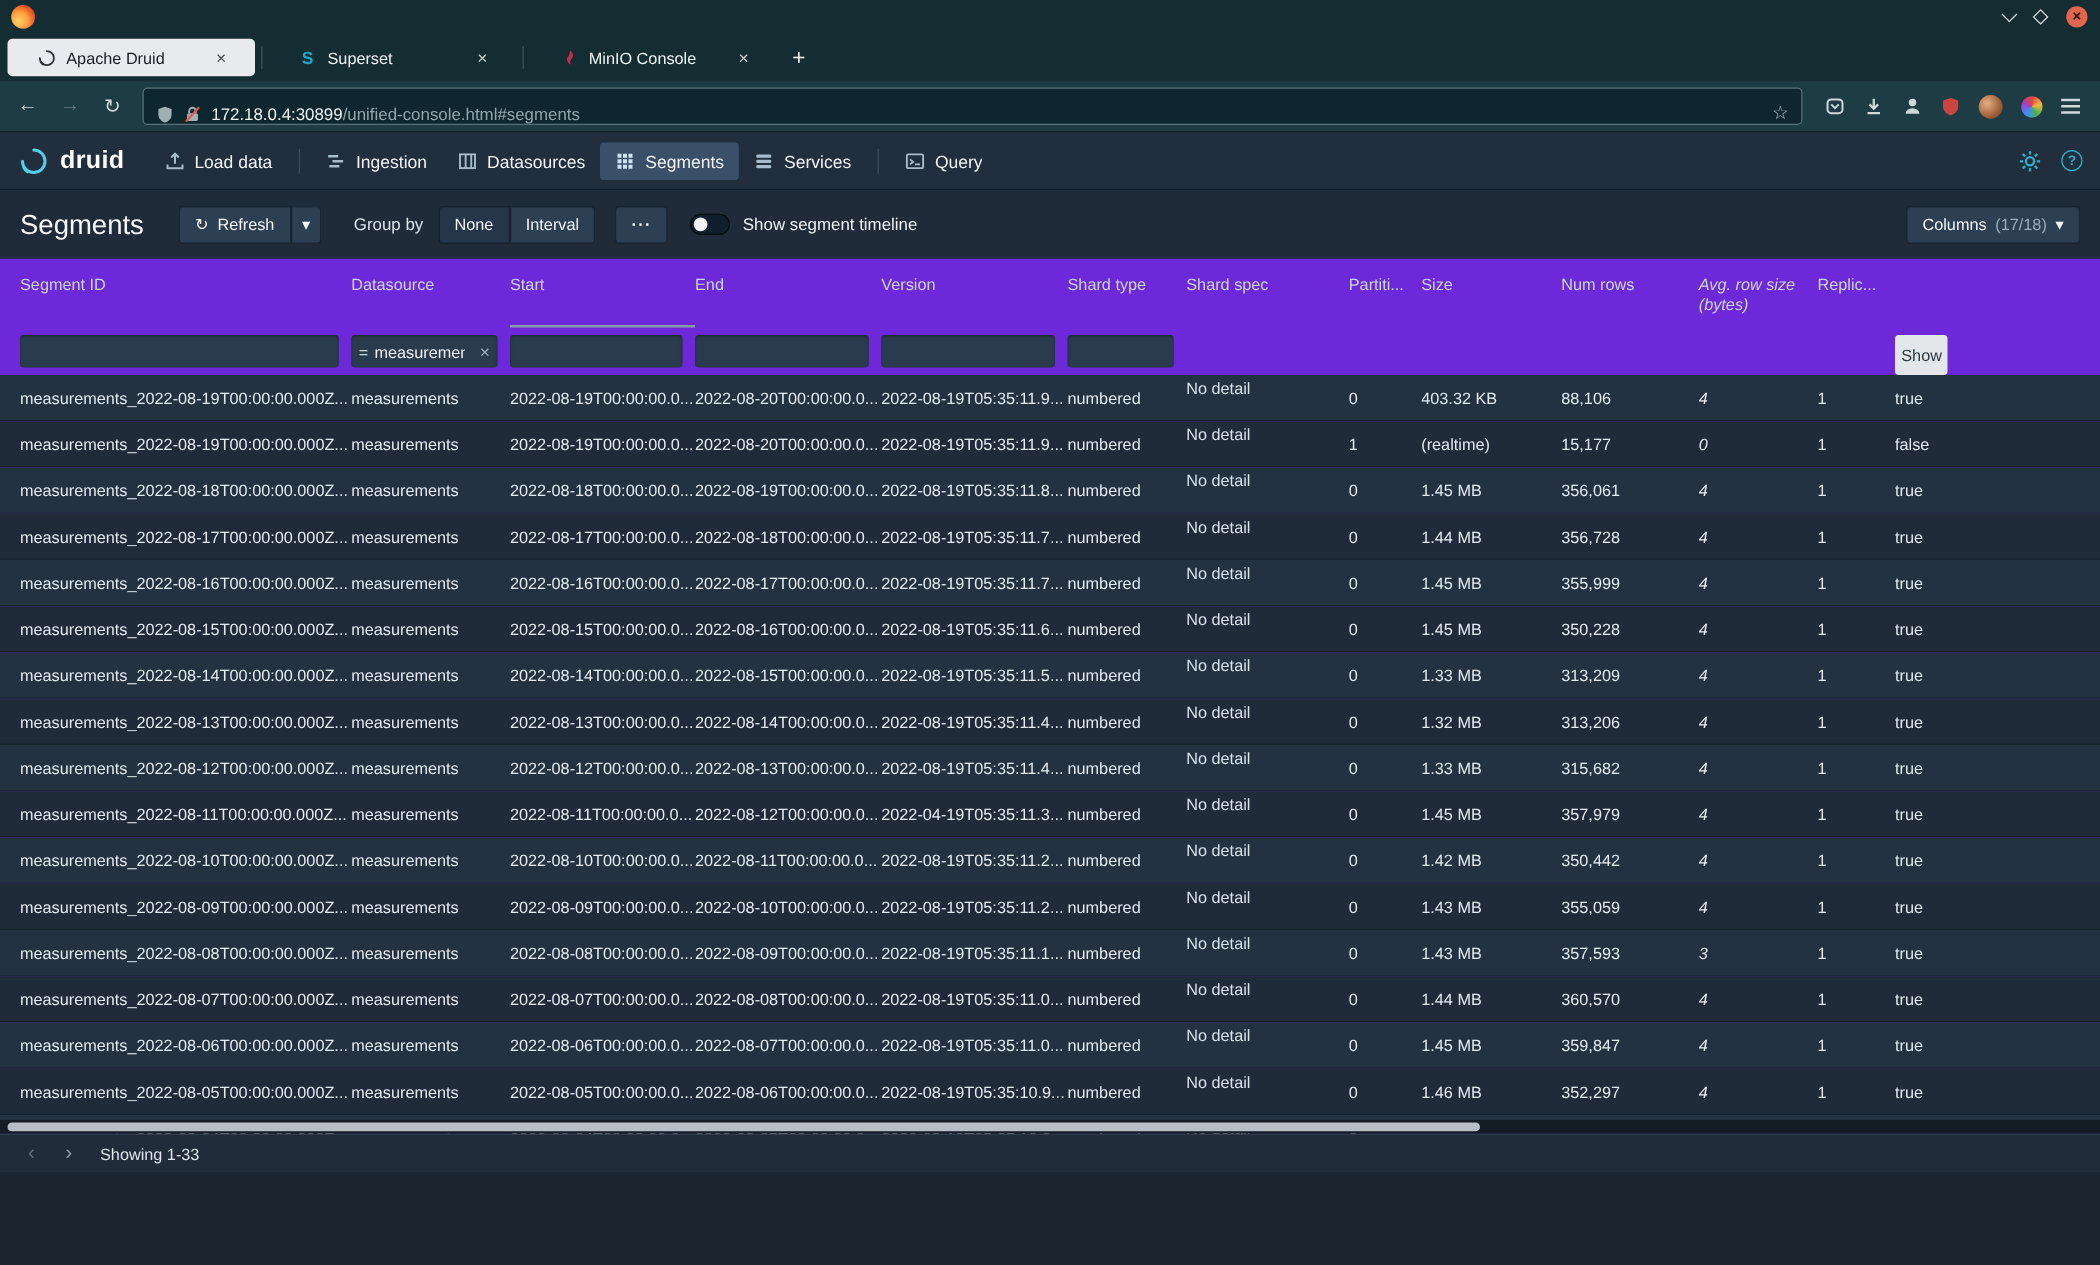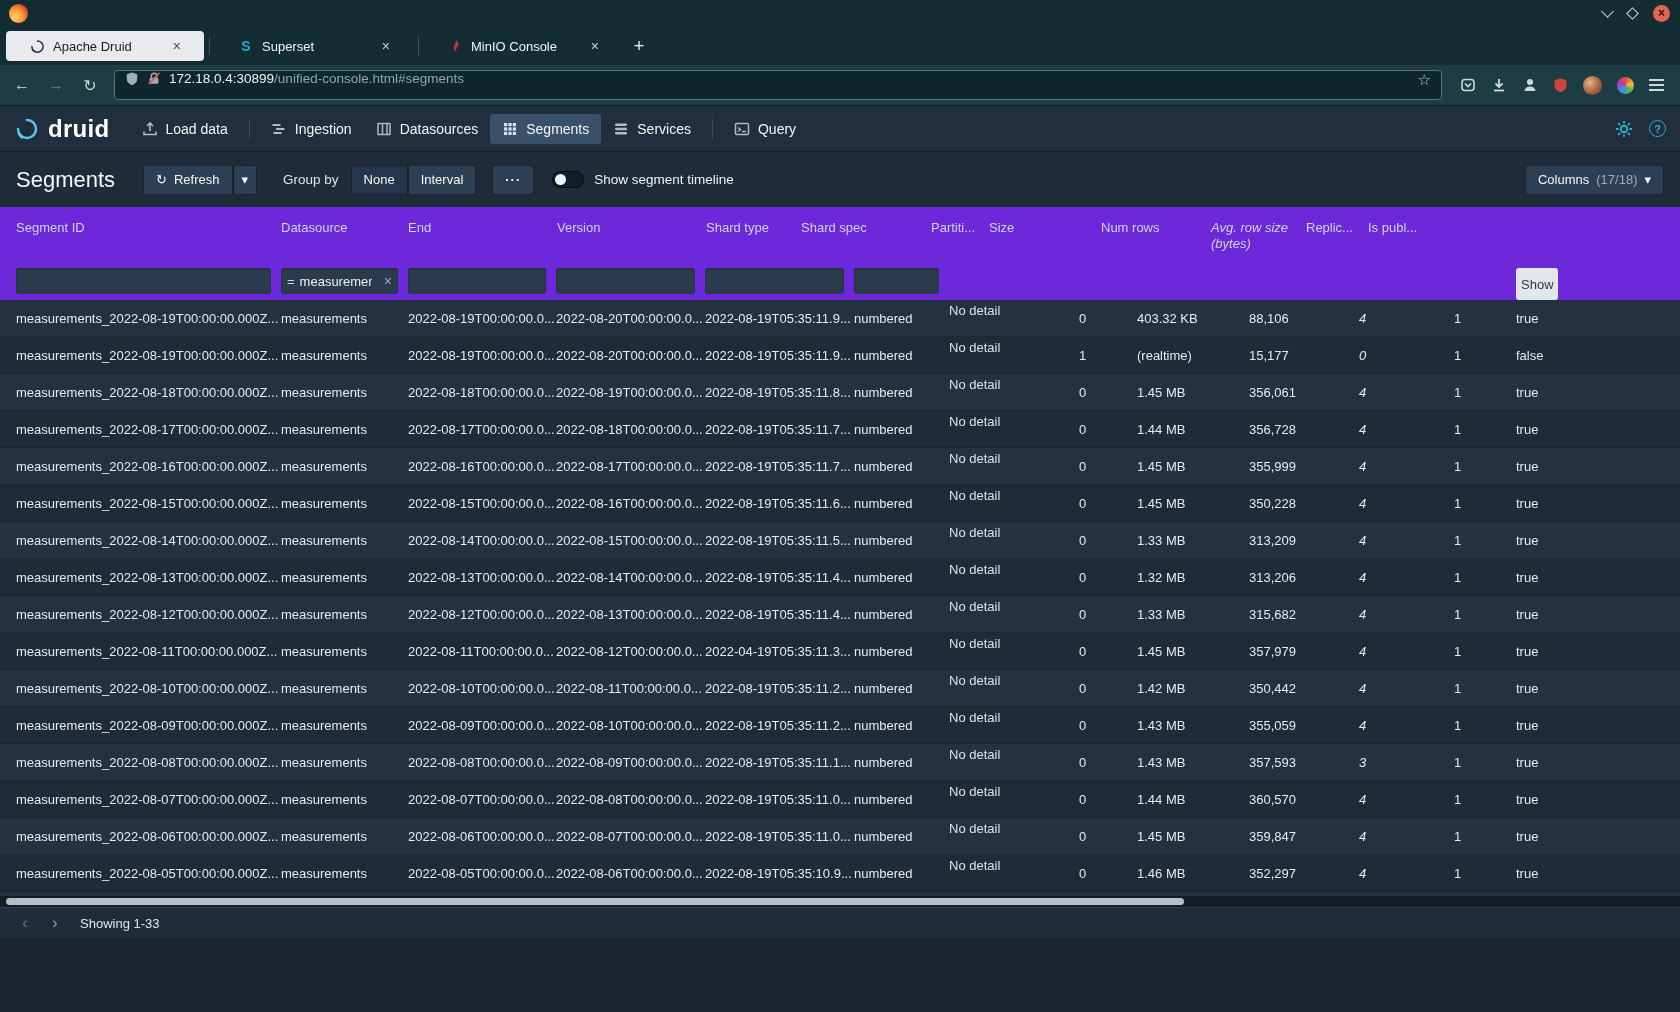--- a/index.html
+++ b/index.html
@@ -25,34 +25,34 @@
   .tab .tab-label{flex:1;white-space:nowrap;overflow:hidden;}
   .tab .tab-close{font-size:14px;opacity:.8;}
   .tab-sep{width:1px;height:18px;background:#3c565e;margin:0 3px;}
   .newtab{width:30px;height:30px;color:#eef1f2;font-size:18px;display:flex;align-items:center;justify-content:center;}
   .fav{width:16px;height:16px;display:flex;align-items:center;justify-content:center;flex:0 0 auto;}
   .fav-superset{color:#20a7c9;font-weight:bold;font-size:14px;}
 
   .ff-navbar{height:41px;background:#1e3c44;display:flex;align-items:center;padding:0 8px;gap:6px;border-bottom:1px solid #0d1f24;}
   .nav-btn{width:28px;height:28px;display:flex;align-items:center;justify-content:center;color:#cfd8da;font-size:16px;border-radius:4px;}
   .nav-btn.dim{opacity:.55;}
-  .urlbar{flex:1;height:30px;background:#0e262d;border:1px solid #587279;border-radius:4px;display:flex;align-items:flex-start;padding:0 10px;gap:8px;font-size:13.5px;margin:0 4px;}
+  .urlbar{flex:1;height:30px;background:#0e262d;border:1px solid #587279;border-radius:4px;display:flex;align-items:flex-end;padding:0 10px;gap:8px;font-size:13.5px;margin:0 4px;}
   .url-text{flex:1;white-space:nowrap;overflow:hidden;color:#eef2f3;}
   .url-text .path{color:#93a6ab;}
   .url-star{color:#b9c6ca;font-size:15px;}
   .ext-icons{display:flex;align-items:center;gap:15px;margin:0 8px;}
   .pinwheel{width:17px;height:17px;border-radius:50%;background:conic-gradient(#e8453c,#f5b53f,#4caf50,#3d8ef7,#9c42c8,#e8453c);}
   .avatar{width:19px;height:19px;border-radius:50%;background:radial-gradient(circle at 35% 35%,#e8b087,#a0603a 60%,#6d3c22);}
   .hamburger{width:15px;height:12px;border-top:2px solid #cfd8da;border-bottom:2px solid #cfd8da;position:relative;}
   .hamburger::after{content:"";position:absolute;left:0;right:0;top:3px;height:2px;background:#cfd8da;}
 
   
   .druid-header{height:46px;background:#202e3d;display:flex;align-items:center;padding:0 14px;border-bottom:1px solid rgba(0,0,0,.35);}
   .brand{display:flex;align-items:center;gap:8px;margin-right:20px;}
-  .brand-text{color:#fff;font-size:24px;font-weight:600;letter-spacing:.3px;}
+  .brand-text{color:#fff;font-size:20px;font-weight:600;letter-spacing:.3px;}
   .dnav-item{display:flex;align-items:center;gap:8px;padding:7px 12px;border-radius:3px;color:#f2f6f9;font-size:14px;}
   .dnav-item.active{background:#3a5069;}
   .dnav-divider{width:1px;height:20px;background:#3b4d5e;margin:0 9px;}
   .dicon{width:16px;height:16px;flex:0 0 auto;}
   .header-right{margin-left:auto;display:flex;align-items:center;gap:16px;}
   .help-circle{width:17px;height:17px;border:1.6px solid #2fb0c4;border-radius:50%;color:#2fb0c4;font-size:11px;font-weight:bold;display:flex;align-items:center;justify-content:center;}
 
   
   .view-controls{height:55px;background:#1f2b38;display:flex;align-items:center;padding:0 16px;}
   .page-title{font-size:22px;font-weight:500;color:#f5f8fa;margin-right:28px;}
@@ -315,30 +315,30 @@
     <span class="dim">(17/18)</span>
     <span>▾</span>
   </button>
 </div>
 
 <div class="table-area">
   <div class="grid">
     <div class="grid-header">
       <div class="hcell c0">Segment ID</div>
       <div class="hcell c1">Datasource</div>
+      <div class="hcell c2 sorted">Start</div>
       <div class="hcell c3">End</div>
       <div class="hcell c4">Version</div>
       <div class="hcell c5">Shard type</div>
       <div class="hcell c6">Shard spec</div>
       <div class="hcell c7">Partiti...</div>
       <div class="hcell c8">Size</div>
       <div class="hcell c9">Num rows</div>
       <div class="hcell c10">Avg. row size (bytes)</div>
       <div class="hcell c11">Replic...</div>
-      <div class="hcell c12">Is publ...</div>
     </div>
     <div class="filter-row">
       <div class="fcell c0"><input class="finput" style=""></div>
       <div class="fcell c1">
         <div class="finput tag-input">
           <span class="tag-op">=</span>
           <span class="tag-value">measurements</span>
           <span class="tag-remove">×</span>
         </div>
       </div>

